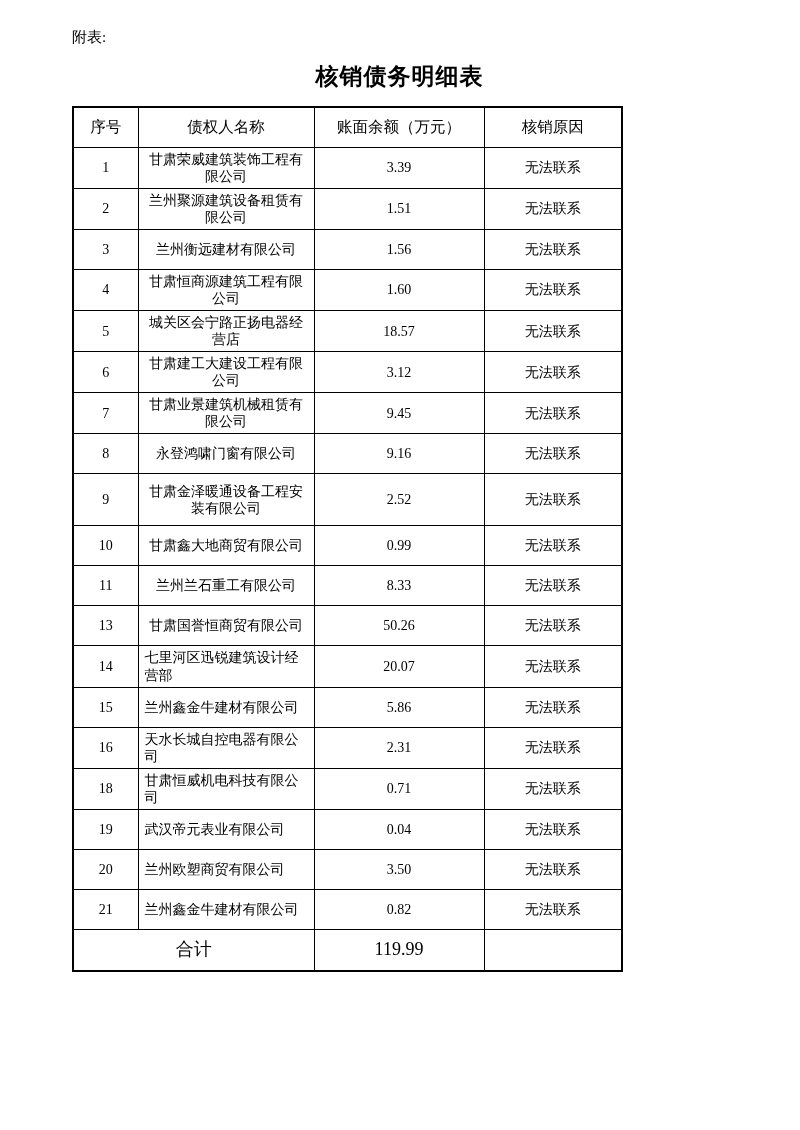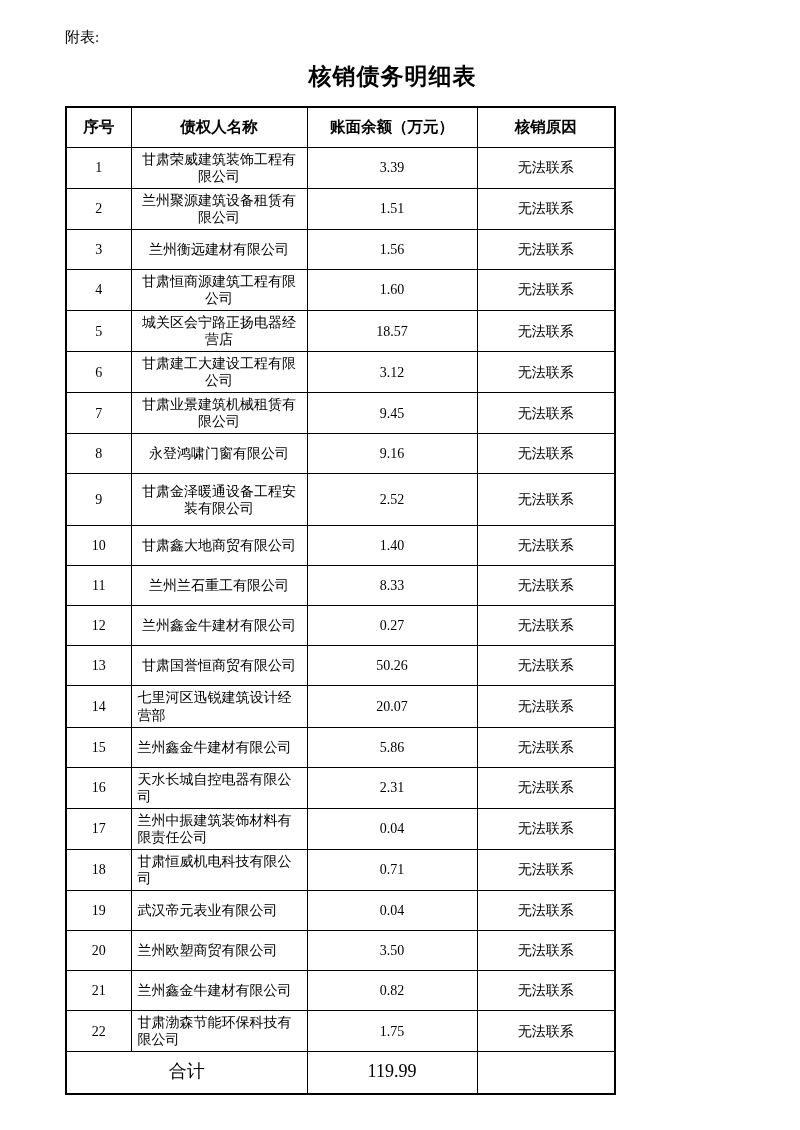--- a/index.html
+++ b/index.html
@@ -7,21 +7,21 @@
   body {
     width: 800px;
     height: 1130px;
     font-family: "Liberation Serif", "DejaVu Serif", serif;
     color: #000000;
     position: relative;
     overflow: hidden;
   }
   .page {
     position: absolute;
-    left: 65px;
+    left: 72px;
     top: 28px;
     width: 655px;
   }
   .annotation {
     font-size: 15px;
     color: #000;
     margin-bottom: 14px;
   }
   .doc-title {
     font-family: "Liberation Sans", "DejaVu Sans", sans-serif;
@@ -45,21 +45,21 @@
     line-height: 1.22;
     overflow: hidden;
   }
   table.debt-table { border: 2px solid #000; }
   col.c-no      { width: 65px; }
   col.c-name    { width: 176px; }
   col.c-balance { width: 170px; }
   col.c-reason  { width: 138px; }
   thead th {
     font-family: "Liberation Sans", "DejaVu Sans", sans-serif;
-    font-weight: bold;
+    font-weight: normal;
     font-size: 15.5px;
     height: 40px;
     border-bottom-width: 2px;
   }
   tbody td {
     font-size: 14px;
     height: 40px;
   }
   td.td-name.left { text-align: left; }
   tfoot td {
@@ -143,36 +143,30 @@
         </tr>
         <tr>
           <td class="td-serial" style="height: 52px;">9</td>
           <td class="td-name" style="height: 52px;">甘肃金泽暖通设备工程安装有限公司</td>
           <td class="td-balance" style="height: 52px;">2.52</td>
           <td class="td-reason" style="height: 52px;">无法联系</td>
         </tr>
         <tr>
           <td class="td-serial">10</td>
           <td class="td-name">甘肃鑫大地商贸有限公司</td>
-          <td class="td-balance">1.40</td>
+          <td class="td-balance">0.99</td>
           <td class="td-reason">无法联系</td>
         </tr>
         <tr>
           <td class="td-serial">11</td>
           <td class="td-name">兰州兰石重工有限公司</td>
           <td class="td-balance">8.33</td>
           <td class="td-reason">无法联系</td>
         </tr>
         <tr>
-          <td class="td-serial">12</td>
-          <td class="td-name">兰州鑫金牛建材有限公司</td>
-          <td class="td-balance">0.27</td>
-          <td class="td-reason">无法联系</td>
-        </tr>
-        <tr>
           <td class="td-serial">13</td>
           <td class="td-name">甘肃国誉恒商贸有限公司</td>
           <td class="td-balance">50.26</td>
           <td class="td-reason">无法联系</td>
         </tr>
         <tr>
           <td class="td-serial">14</td>
           <td class="td-name left">七里河区迅锐建筑设计经营部</td>
           <td class="td-balance">20.07</td>
           <td class="td-reason">无法联系</td>
@@ -183,26 +177,20 @@
           <td class="td-balance">5.86</td>
           <td class="td-reason">无法联系</td>
         </tr>
         <tr>
           <td class="td-serial">16</td>
           <td class="td-name left">天水长城自控电器有限公司</td>
           <td class="td-balance">2.31</td>
           <td class="td-reason">无法联系</td>
         </tr>
         <tr>
-          <td class="td-serial">17</td>
-          <td class="td-name left">兰州中振建筑装饰材料有限责任公司</td>
-          <td class="td-balance">0.04</td>
-          <td class="td-reason">无法联系</td>
-        </tr>
-        <tr>
           <td class="td-serial">18</td>
           <td class="td-name left">甘肃恒威机电科技有限公司</td>
           <td class="td-balance">0.71</td>
           <td class="td-reason">无法联系</td>
         </tr>
         <tr>
           <td class="td-serial">19</td>
           <td class="td-name left">武汉帝元表业有限公司</td>
           <td class="td-balance">0.04</td>
           <td class="td-reason">无法联系</td>
@@ -210,26 +198,20 @@
         <tr>
           <td class="td-serial">20</td>
           <td class="td-name left">兰州欧塑商贸有限公司</td>
           <td class="td-balance">3.50</td>
           <td class="td-reason">无法联系</td>
         </tr>
         <tr>
           <td class="td-serial">21</td>
           <td class="td-name left">兰州鑫金牛建材有限公司</td>
           <td class="td-balance">0.82</td>
-          <td class="td-reason">无法联系</td>
-        </tr>
-        <tr>
-          <td class="td-serial">22</td>
-          <td class="td-name left">甘肃渤森节能环保科技有限公司</td>
-          <td class="td-balance">1.75</td>
           <td class="td-reason">无法联系</td>
         </tr>
       </tbody>
     <tfoot>
       <tr>
         <td colspan="2">合计</td>
         <td>119.99</td>
         <td></td>
       </tr>
     </tfoot>

